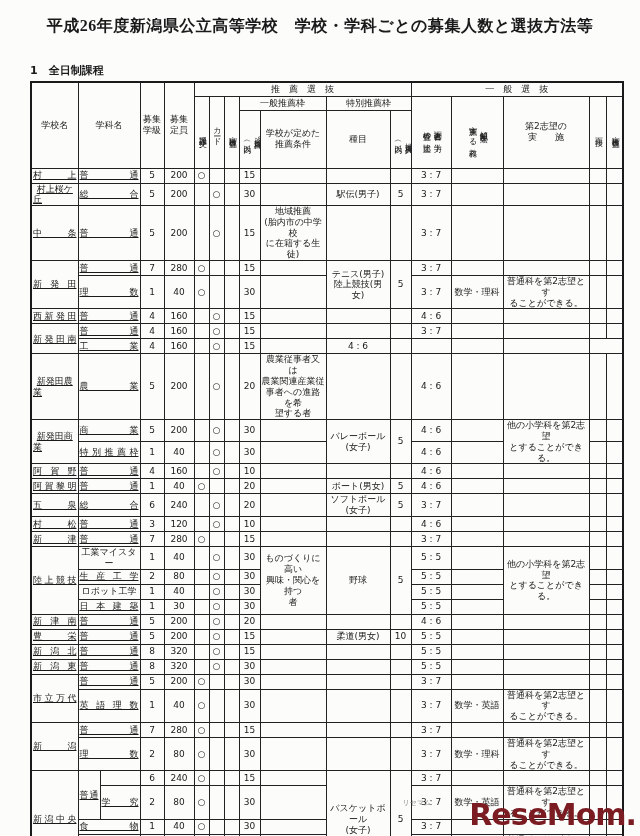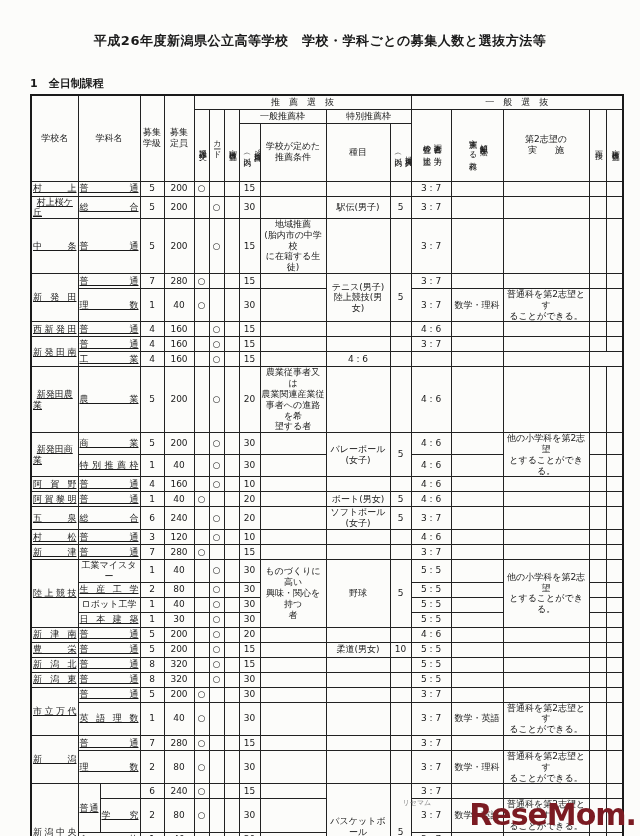--- a/index.html
+++ b/index.html
@@ -4,22 +4,22 @@
 <style>
   * { margin:0; padding:0; box-sizing:border-box; }
   html,body { width:640px; }
   body {
     width:640px; height:836px; position:relative;
     background:#fcfcfa; color:#1a1a1a;
     font-family:"DejaVu Sans", sans-serif;
     overflow:hidden;
   }
   .page-title {
-    text-align:center; font-size:13px; font-weight:bold;
-    padding-top:32px; letter-spacing:0.5px;
+    text-align:center; font-size:16px; font-weight:bold;
+    padding-top:16px; letter-spacing:0.5px;font-family:Liberation Serif, serif;
   }
   .section-title {
     font-size:11px; font-weight:bold;
     margin:26px 0 3px 30px;
   }
   table.sel {
     border-collapse:collapse; table-layout:fixed;
     margin-left:30px; width:592px;
     border:2px solid #1a1a1a;
   }

